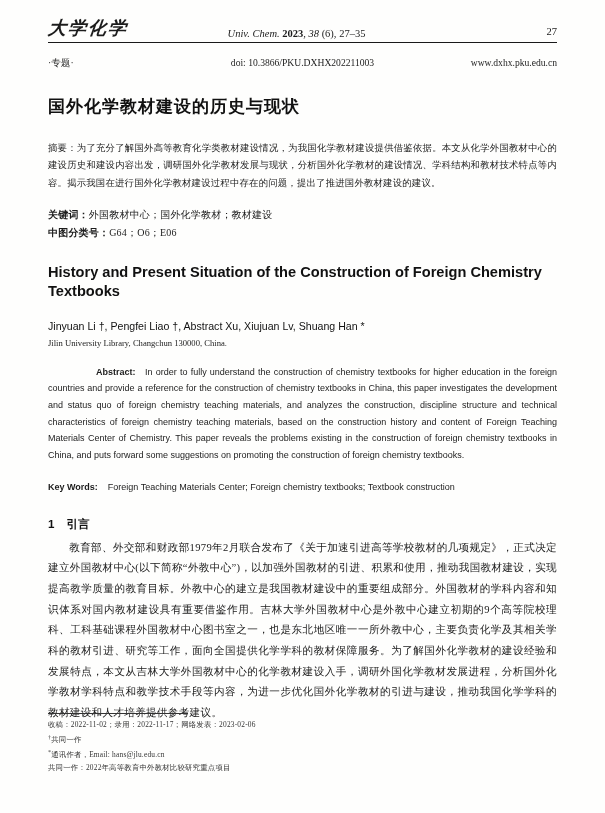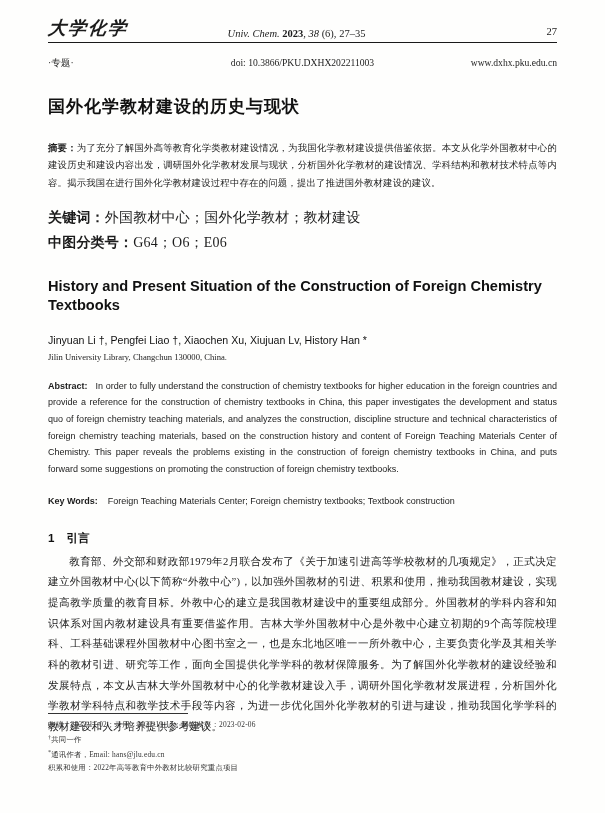--- a/index.html
+++ b/index.html
@@ -102,23 +102,23 @@
 
   
   .cn-abstract {
     font-size: 9.4px;
     line-height: 1.85;
     color: #1c1c1c;
     text-align: justify;
     margin: 0 0 14px 0;
     letter-spacing: 0.2px;
   }
-  .cn-abstract .lbl { font-weight: bold; margin-top: 29px; }
+  .cn-abstract .lbl { font-weight: normal; margin-top: 29px; }
   .cn-keywords, .cn-clc {
-    font-size: 14px;
+    font-size: 10px;
     line-height: 1.75;
     color: #1c1c1c;
     letter-spacing: 0.2px;
   }
   .cn-keywords .lbl, .cn-clc .lbl { font-weight: bold; }
   .cn-clc { margin-bottom: 22px; }
 
   
   .en-title {
     font-family: "Liberation Sans", "DejaVu Sans", sans-serif;
@@ -142,21 +142,21 @@
 
   
   .en-abstract {
     font-family: "Liberation Sans", "DejaVu Sans", sans-serif;
     font-size: 9px;
     line-height: 1.85;
     color: #1c1c1c;
     text-align: justify;
     margin: 0 0 16px 0;
   }
-  .en-abstract .lbl { font-weight: bold; }
+  .en-abstract .lbl { font-weight: bold; margin-left: 48px; }
   .en-keywords {
     font-family: "Liberation Sans", "DejaVu Sans", sans-serif;
     font-size: 9px;
     line-height: 1.7;
     color: #1c1c1c;
     margin: 0 0 22px 0;
   }
   .en-keywords .lbl { font-weight: bold; }
   .en-keywords .kw { margin-left: 10px; }
 
@@ -229,36 +229,36 @@
     <span class="lbl">摘要：</span><span>为了充分了解国外高等教育化学类教材建设情况，为我国化学教材建设提供借鉴依据。本文从化学外国教材中心的建设历史和建设内容出发，调研国外化学教材发展与现状，分析国外化学教材的建设情况、学科结构和教材技术特点等内容。揭示我国在进行国外化学教材建设过程中存在的问题，提出了推进国外教材建设的建议。</span>
   </p>
   <div class="cn-keywords">
     <span class="lbl">关键词：</span><span>外国教材中心；国外化学教材；教材建设</span>
   </div>
   <div class="cn-clc">
     <span class="lbl">中图分类号：</span><span>G64；O6；E06</span>
   </div>
 
   <h2 class="en-title">History and Present Situation of the Construction of Foreign Chemistry Textbooks</h2>
-  <div class="en-authors">Jinyuan Li †, Pengfei Liao †, Xiaochen Xu, Xiujuan Lv, History Han *</div>
+  <div class="en-authors">Jinyuan Li †, Pengfei Liao †, Abstract Xu, Xiujuan Lv, Shuang Han *</div>
   <div class="en-affil">Jilin University Library, Changchun 130000, China.</div>
 
   <p class="en-abstract">
     <span class="lbl">Abstract:</span>&nbsp;&nbsp;&nbsp;<span>In order to fully understand the construction of chemistry textbooks for higher education in the foreign countries and provide a reference for the construction of chemistry textbooks in China, this paper investigates the development and status quo of foreign chemistry teaching materials, and analyzes the construction, discipline structure and technical characteristics of foreign chemistry teaching materials, based on the construction history and content of Foreign Teaching Materials Center of Chemistry. This paper reveals the problems existing in the construction of foreign chemistry textbooks in China, and puts forward some suggestions on promoting the construction of foreign chemistry textbooks.</span>
   </p>
   <div class="en-keywords">
     <span class="lbl">Key Words:</span><span class="kw">Foreign Teaching Materials Center;   Foreign chemistry textbooks;   Textbook construction</span>
   </div>
 
   <div class="section-head">
     <span class="num">1</span><span>引言</span>
   </div>
   <p class="body-para">教育部、外交部和财政部1979年2月联合发布了《关于加速引进高等学校教材的几项规定》，正式决定建立外国教材中心(以下简称“外教中心”)，以加强外国教材的引进、积累和使用，推动我国教材建设，实现提高教学质量的教育目标。外教中心的建立是我国教材建设中的重要组成部分。外国教材的学科内容和知识体系对国内教材建设具有重要借鉴作用。吉林大学外国教材中心是外教中心建立初期的9个高等院校理科、工科基础课程外国教材中心图书室之一，也是东北地区唯一一所外教中心，主要负责化学及其相关学科的教材引进、研究等工作，面向全国提供化学学科的教材保障服务。为了解国外化学教材的建设经验和发展特点，本文从吉林大学外国教材中心的化学教材建设入手，调研外国化学教材发展进程，分析国外化学教材学科特点和教学技术手段等内容，为进一步优化国外化学教材的引进与建设，推动我国化学学科的教材建设和人才培养提供参考建议。</p>
 
   <div class="footnote-area">
     <div class="footnote-rule"></div>
     <div class="footnote-line">收稿：2022-11-02；录用：2022-11-17；网络发表：2023-02-06</div>
     <div class="footnote-line"><sup>†</sup><span>共同一作</span></div>
     <div class="footnote-line"><sup>*</sup><span>通讯作者，Email: hans@jlu.edu.cn</span></div>
-    <div class="footnote-line">积累和使用：2022年高等教育中外教材比较研究重点项目</div>
+    <div class="footnote-line">共同一作：2022年高等教育中外教材比较研究重点项目</div>
   </div>
 
 </div>
 
 </body></html>

